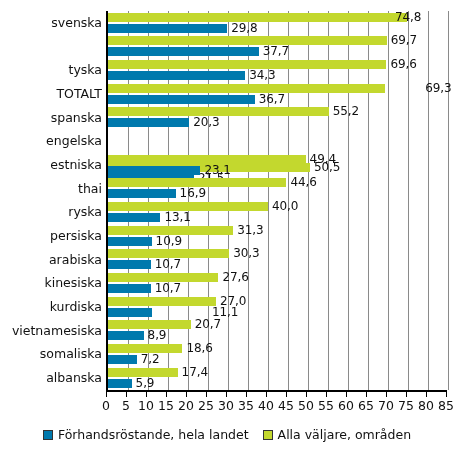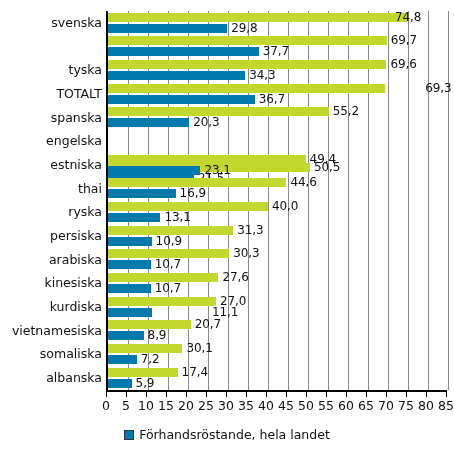--- a/index.html
+++ b/index.html
@@ -275,21 +275,21 @@
           <div class="bar-value blue-val" style="left: 58px; margin-left: 46px;">11,1</div>
         </div>
         <div class="cat-group" style="top: 307.938px; height: 23.6875px;">
           <div class="bar green" style="width: 82.8px; background: rgb(195, 216, 46);"></div>
           <div class="bar-value green-val" style="left: 86.8px;">20,7</div>
           <div class="bar blue" style="width: 35.6px; background: rgb(0, 121, 173);"></div>
           <div class="bar-value blue-val" style="left: 39.6px;">8,9</div>
         </div>
         <div class="cat-group" style="top: 331.625px; height: 23.6875px;">
           <div class="bar green" style="width: 74.4px; background: rgb(195, 216, 46);"></div>
-          <div class="bar-value green-val" style="left: 78.4px;">30,1</div>
+          <div class="bar-value green-val" style="left: 78.4px;">18,6</div>
           <div class="bar blue" style="width: 28.8px; background: rgb(0, 121, 173);"></div>
           <div class="bar-value blue-val" style="left: 32.8px;">7,2</div>
         </div>
         <div class="cat-group" style="top: 355.312px; height: 23.6875px;">
           <div class="bar green" style="width: 69.6px; background: rgb(195, 216, 46);"></div>
           <div class="bar-value green-val" style="left: 73.6px;">17,4</div>
           <div class="bar blue" style="width: 23.6px; background: rgb(0, 121, 173);"></div>
           <div class="bar-value blue-val" style="left: 27.6px;">5,9</div>
         </div>
       </div>
@@ -333,15 +333,19 @@
       <div class="xtick-label" style="left: 320px;">80</div>
       <div class="xtick" style="left: 340px;"></div>
       <div class="xtick-label" style="left: 340px;">85</div>
     </div>
 
   <div id="legend">
       <div class="legend-item">
         <span class="legend-swatch" style="background: rgb(0, 121, 173);"></span>
         <span>Förhandsröstande, hela landet</span>
       </div>
+      <div class="legend-item">
+        <span class="legend-swatch" style="background: rgb(195, 216, 46);"></span>
+        <span>Alla väljare, områden</span>
+      </div>
     </div>
 
 </div>
 
 </body></html>

